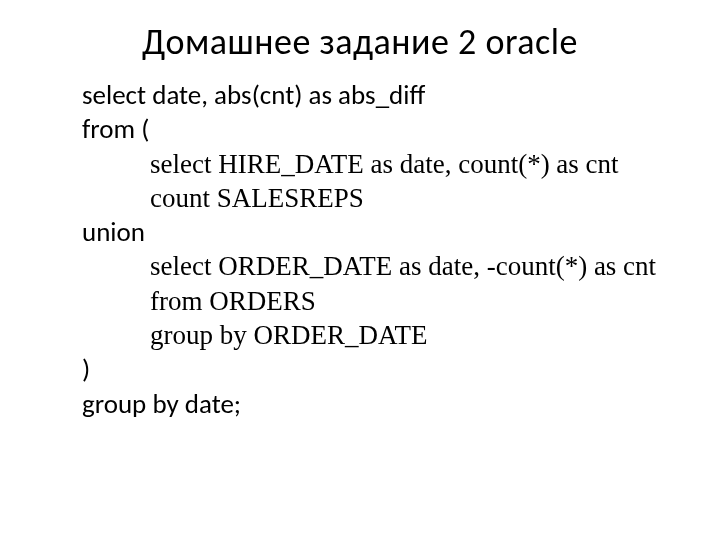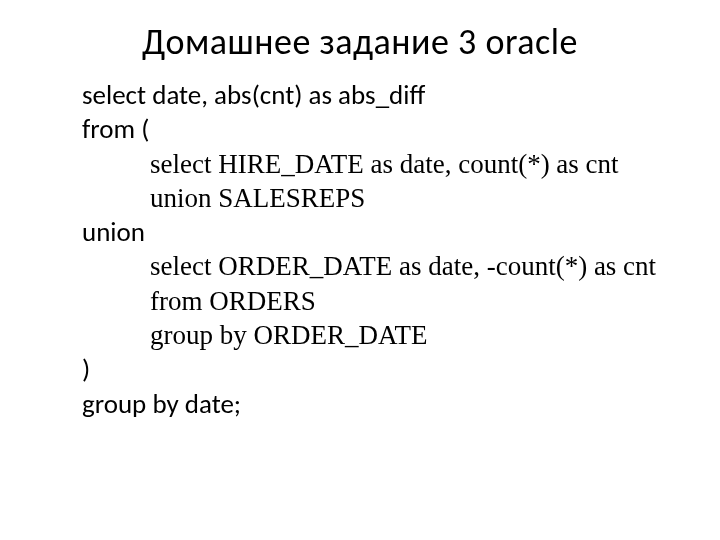--- a/index.html
+++ b/index.html
@@ -34,26 +34,26 @@
       white-space: pre;
     }
     .indent {
       padding-left: 68px;
       font-family: Liberation Serif, serif;
     }
   </style>
 </head>
 <body>
 
-<div class="title">Домашнее задание 3 oracle</div>
+<div class="title">Домашнее задание 2 oracle</div>
 
 <div class="code-block">
   <div class="code-line">select date, abs(cnt) as abs_diff</div>
   <div class="code-line">from (</div>
   <div class="code-line indent">select HIRE_DATE as date, count(*) as cnt</div>
-  <div class="code-line indent">union SALESREPS</div>
+  <div class="code-line indent">count SALESREPS</div>
   <div class="code-line">union</div>
   <div class="code-line indent">select ORDER_DATE as date, -count(*) as cnt</div>
   <div class="code-line indent">from ORDERS</div>
   <div class="code-line indent">group by ORDER_DATE</div>
   <div class="code-line">)</div>
   <div class="code-line">group by date;</div>
 </div>
 
 </body></html>

